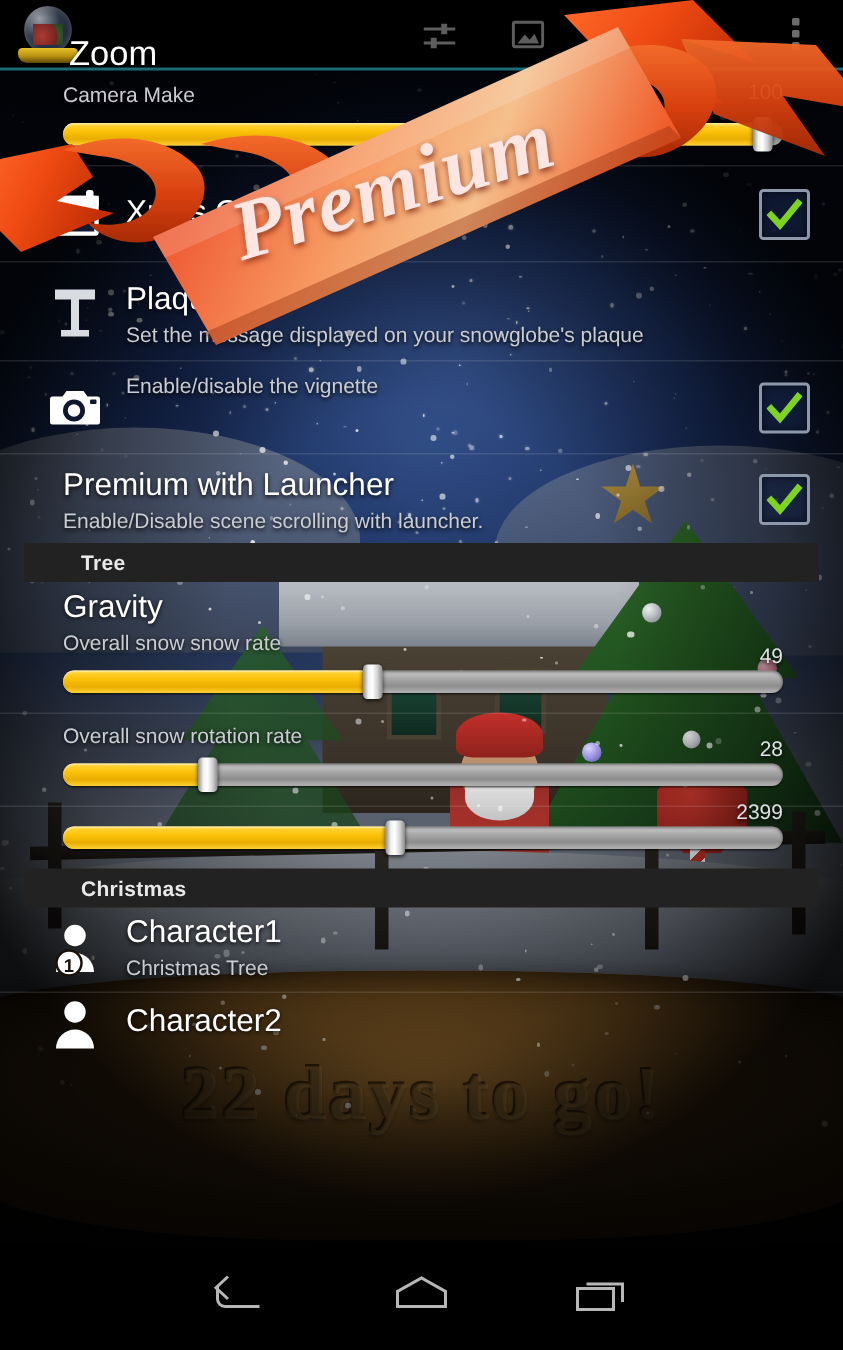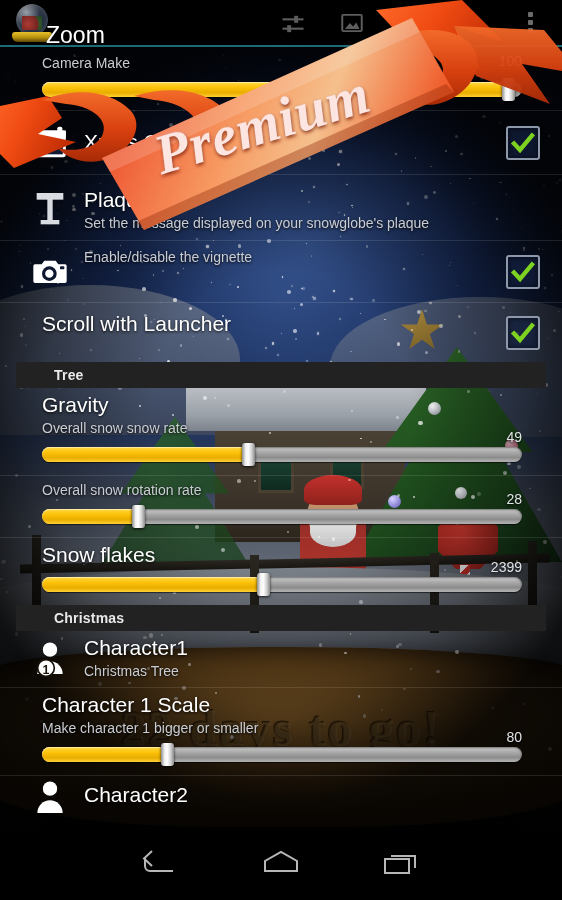--- a/index.html
+++ b/index.html
@@ -849,21 +849,22 @@
       </div>
       <div class="row-sum">Enable/disable the vignette</div>
       <div class="cbx">
         <svg width="24" height="22" viewBox="0 0 24 22">
           <path d="M3 11.5 L9 18 L21 3.5" stroke="#7ed321" stroke-width="4.4" fill="none" stroke-linecap="square"></path>
         </svg>
       </div>
     </div>
 
     <div class="row" style="height:60px; padding-left:42px;">
-      <div class="row-title" style="margin-top:2px;">Scroll with Launcher</div>
+      <div class="row-title" style="margin-top:2px;">Premium with Launcher</div>
+      <div class="row-sum">Enable/Disable scene scrolling with launcher.</div>
       <div class="cbx">
         <svg width="24" height="22" viewBox="0 0 24 22">
           <path d="M3 11.5 L9 18 L21 3.5" stroke="#7ed321" stroke-width="4.4" fill="none" stroke-linecap="square"></path>
         </svg>
       </div>
     </div>
 
     <div class="section">Tree</div>
 
     <div class="row first" style="padding-top:4px;">
@@ -881,21 +882,20 @@
       <div class="row-sum">Overall snow rotation rate</div>
       <div class="row-val">28</div>
       <div class="seek">
         <div class="track"></div>
         <div class="fill" style="width: 20%;"></div>
         <div class="thumb" style="left: 20%;"></div>
       </div>
     </div>
 
     <div class="row" style="padding-top:4px;">
-      <div class="row-title">Snow flakes</div>
       <div class="row-val">2399</div>
       <div class="seek">
         <div class="track"></div>
         <div class="fill" style="width: 46%;"></div>
         <div class="thumb" style="left: 46%;"></div>
       </div>
     </div>
 
     <div class="section">Christmas</div>
 
@@ -905,30 +905,20 @@
           <circle cx="12" cy="6.4" r="4.3" fill="#ffffff"></circle>
           <path d="M4.4 21 a7.6 7.6 0 0 1 15.2 0 z" fill="#ffffff"></path>
           <circle cx="9.6" cy="17.4" r="5" fill="#ffffff" stroke="#1a1208" stroke-width="1"></circle>
           <text x="9.6" y="21" font-family="Liberation Sans, sans-serif" font-size="7.4" font-weight="bold" fill="#1a1208" text-anchor="middle">1</text>
         </svg>
       </div>
       <div class="row-title">Character1</div>
       <div class="row-sum">Christmas Tree</div>
     </div>
 
-    <div class="row" style="padding-top:4px;">
-      <div class="row-title">Character 1 Scale</div>
-      <div class="row-sum">Make character 1 bigger or smaller</div>
-      <div class="row-val">80</div>
-      <div class="seek">
-        <div class="track"></div>
-        <div class="fill" style="width: 26%;"></div>
-        <div class="thumb" style="left: 26%;"></div>
-      </div>
-    </div>
 
     <div class="row with-icon" style="height:40px; padding-top:6px;">
       <div class="row-icon" style="top:22px;">
         <svg width="40" height="40" viewBox="0 0 24 24">
           <circle cx="12" cy="6.4" r="4.3" fill="#ffffff"></circle>
           <path d="M4.4 21 a7.6 7.6 0 0 1 15.2 0 z" fill="#ffffff"></path>
         </svg>
       </div>
       <div class="row-title">Character2</div>
     </div>

